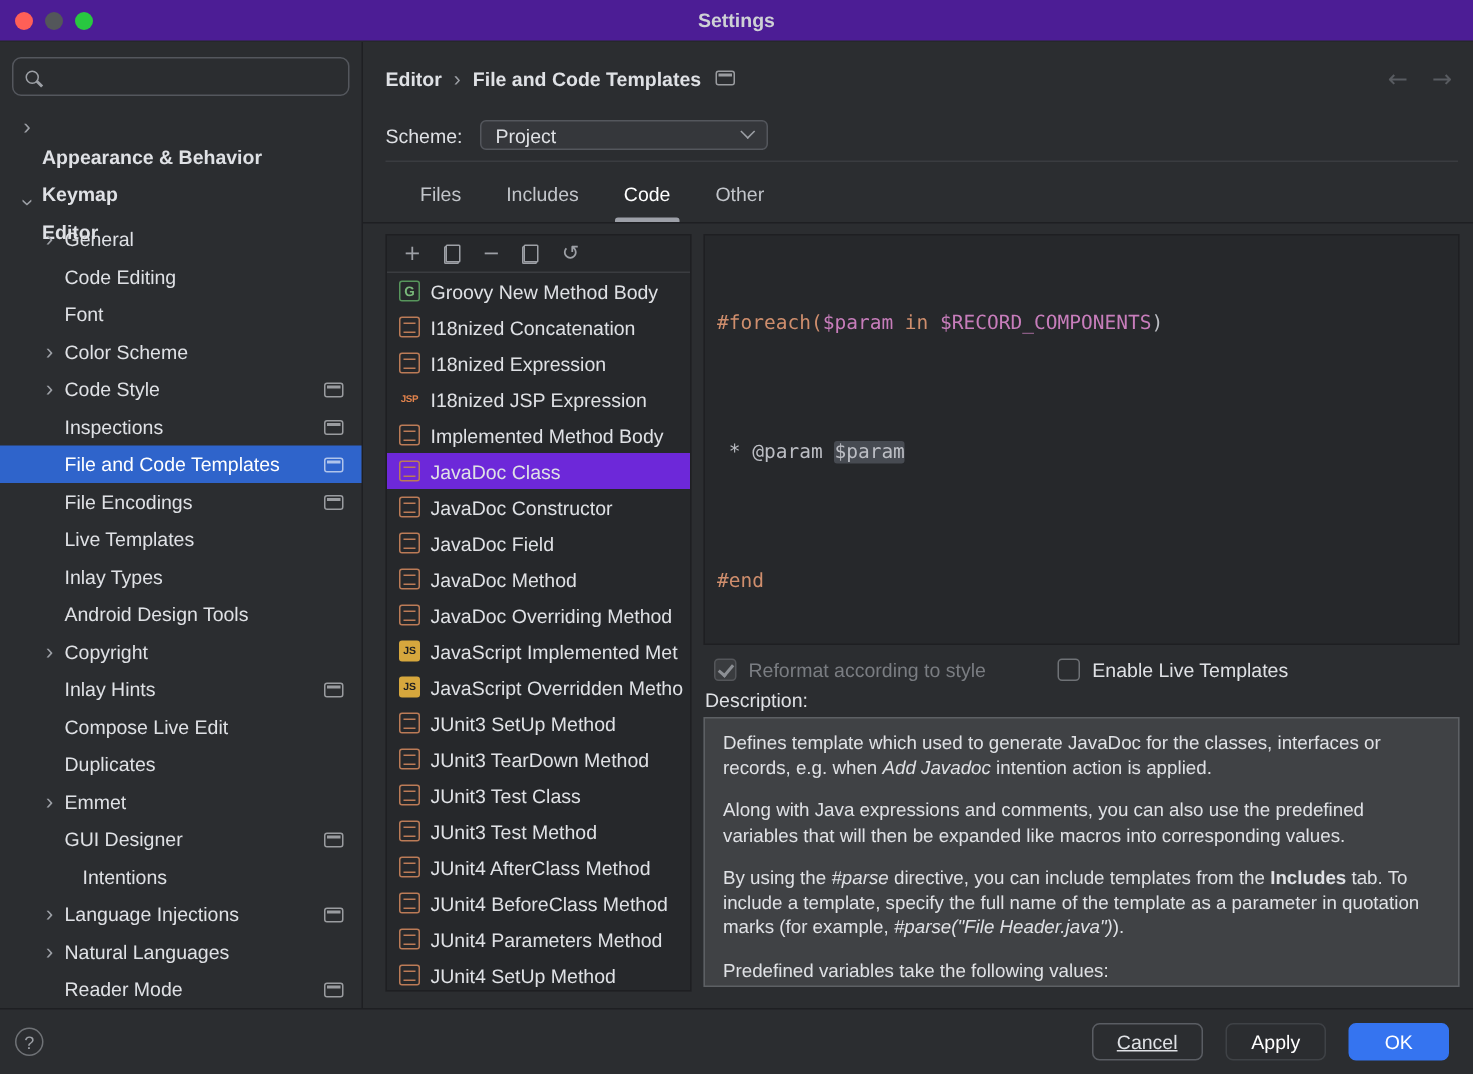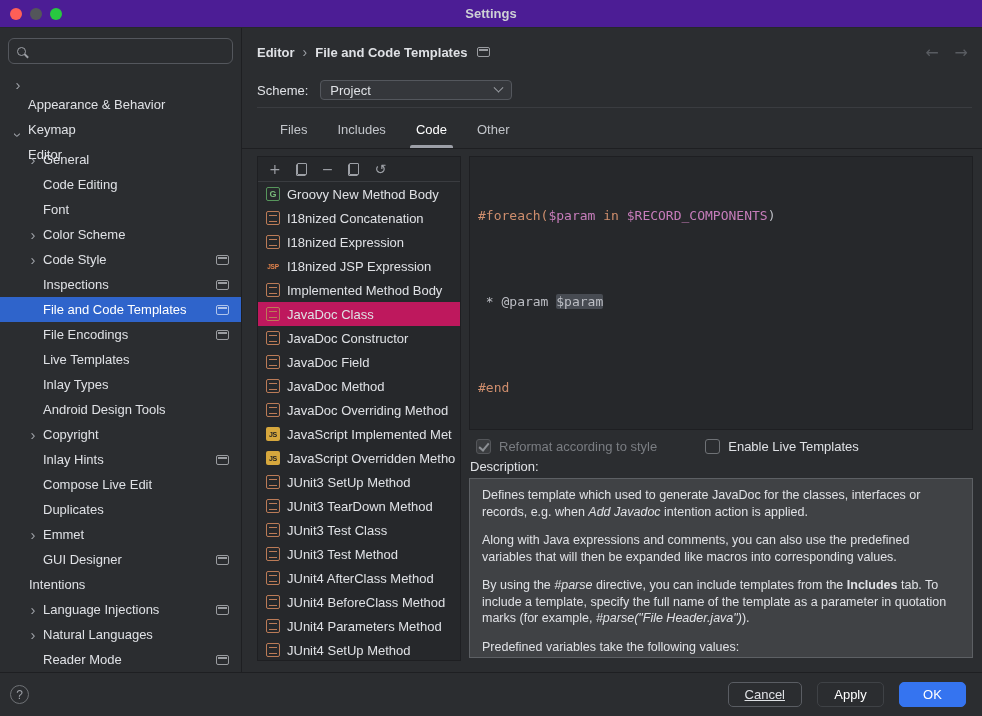--- a/index.html
+++ b/index.html
@@ -40,21 +40,21 @@
   }
   .searchbox input {
     background: transparent; border: none; outline: none; color: #dfe1e5;
     font-family: "Liberation Sans", sans-serif; font-size: 13px; width: 100%;
   }
   .tree { margin-top: 8px; }
   .tree-item {
     height: 25px; display: flex; align-items: center; gap: 4px;
     color: #dfe1e5; cursor: default; white-space: nowrap;
   }
-  .tree-item.bold .ti-label { font-weight: normal; margin-top: 40px; }
+  .tree-item.bold .ti-label { font-weight: bold; margin-top: 40px; }
   .tree-item.selected { background: #2f64cb; color: #ffffff; }
   .chevron {
     width: 12px; flex: none; text-align: center; color: #9da0a6;
     font-size: 15px; line-height: 12px; display: inline-block;
   }
   .chevron.down { transform: rotate(90deg); }
   .tree-item.selected .chevron { color: #ffffff; }
   .mini-screen {
     margin-left: auto; margin-right: 12px; width: 13px; height: 10px; flex: none;
     border: 1px solid currentColor; border-radius: 2px; position: relative; opacity: .62;
@@ -98,21 +98,21 @@
   }
   .tb-icon { font-family: "DejaVu Sans", sans-serif; font-size: 14px; line-height: 14px; cursor: default; }
   .tb-copy { width: 11px; height: 13px; position: relative; display: inline-block; }
   .tb-copy::before { content: ""; position: absolute; left: 0; bottom: 0; width: 8px; height: 10px; border: 1px solid #9da0a6; border-radius: 1px; }
   .tb-copy::after  { content: ""; position: absolute; right: 0; top: 0; width: 8px; height: 10px; border: 1px solid #9da0a6; border-radius: 1px; background: #26282b; }
   .list-items { }
   .list-item {
     height: 24px; display: flex; align-items: center; gap: 7px; padding: 0 8px;
     white-space: nowrap; overflow: hidden; color: #dfe1e5; cursor: default;
   }
-  .list-item.selected { background: #be185d; }
+  .list-item.selected { background: #6d28d9; }
   .t-icon {
     width: 14px; height: 14px; flex: none; border-radius: 2px;
     display: flex; align-items: center; justify-content: center;
   }
   .icon-template { border: 1px solid #bb7b57; }
   .icon-template::after { content: ""; display: block; width: 8px; height: 5px; border-top: 1px solid #bb7b57; border-bottom: 1px solid #bb7b57; }
   .icon-groovy { border: 1px solid #57965c; color: #79b87a; font-size: 9px; font-weight: bold; }
   .icon-js { background: #d6a73d; color: #1e1f22; font-size: 7px; font-weight: bold; letter-spacing: -.2px; }
   .icon-jsp { color: #e0824c; font-size: 6.5px; font-weight: bold; letter-spacing: -.2px; }
 
@@ -301,21 +301,21 @@
     <span class="ti-label">Emmet</span>
 
   </div>
 
   <div class="tree-item" style="padding-left: 27px;">
     <span class="chevron"></span>
     <span class="ti-label">GUI Designer</span>
     <span class="mini-screen"></span>
   </div>
 
-  <div class="tree-item" style="padding-left: 13px;">
+  <div class="tree-item" style="padding-left: 39px;">
     <span class="chevron"></span>
     <span class="ti-label">Intentions</span>
 
   </div>
 
   <div class="tree-item" style="padding-left: 27px;">
     <span class="chevron">›</span>
     <span class="ti-label">Language Injections</span>
     <span class="mini-screen"></span>
   </div>

